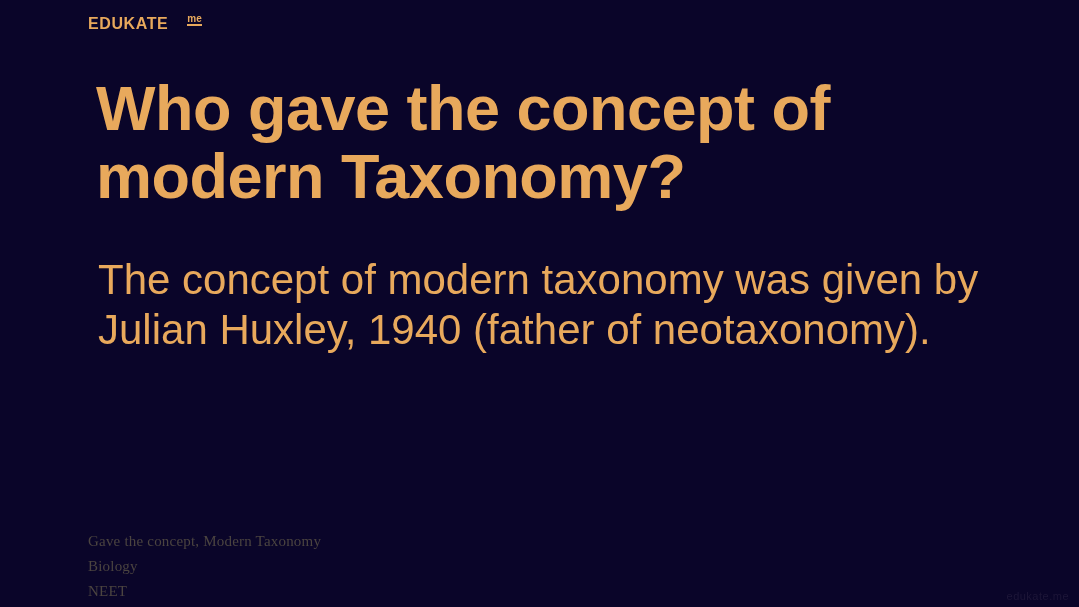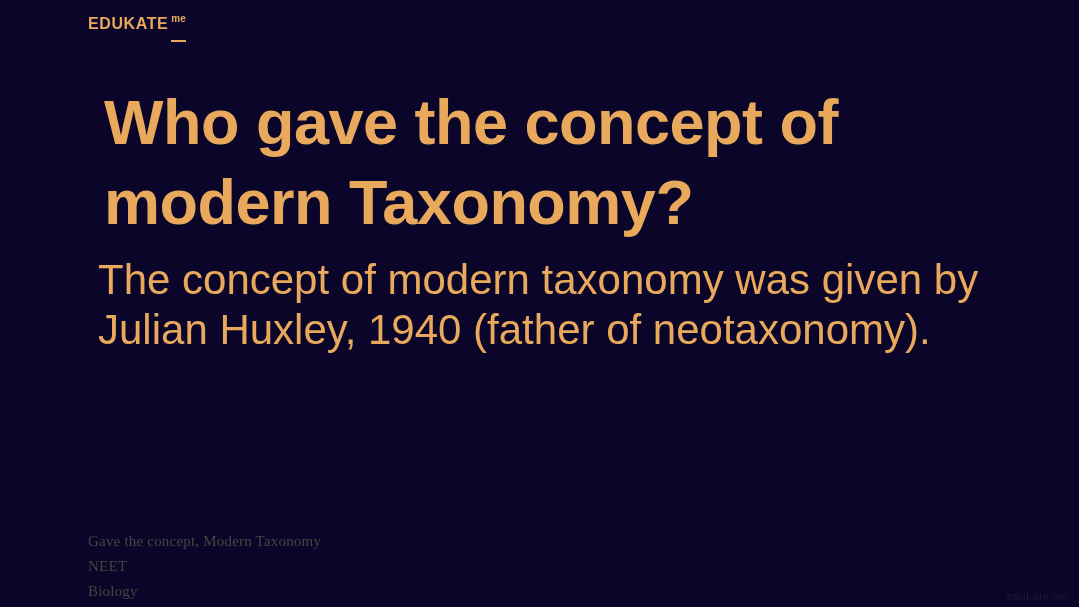--- a/index.html
+++ b/index.html
@@ -21,52 +21,53 @@
 
   
   .brand {
     position: absolute;
     left: 88px;
     top: 16px;
     display: flex;
     align-items: flex-start;
     line-height: 1;
     user-select: none;
+    gap: 16px;
   }
   .brand-word {
     font-family: "Liberation Sans", sans-serif;
     font-weight: bold;
     font-size: 16px;
     letter-spacing: 0.6px;
     color: #e8a95c;
   }
   .brand-sup {
     font-family: "Liberation Sans", sans-serif;
     font-weight: bold;
     font-size: 10px;
     color: #e8a95c;
     margin-left: 3px;
     position: relative;
     top: -2px;
     border-bottom: 2px solid #e8a95c;
-    padding-bottom: 16px;
+    padding-bottom: 0;
     line-height: 1;
   }
 
   
   .question-heading {
     position: absolute;
     left: 88px;
     top: 66px;
     width: 910px;
-    margin: 16px;
+    margin: 8px;
     font-family: "Liberation Sans", sans-serif;
     font-weight: bold;
     font-size: 63px;
-    line-height: 80px;
+    line-height: 68px;
     letter-spacing: -0.5px;
     color: #e8a95c;
   }
 
   
   .answer-body {
     position: absolute;
     left: 88px;
     top: 245px;
     width: 920px;
@@ -117,19 +118,19 @@
     <span class="brand-word">EDUKATE</span>
     <span class="brand-sup">me</span>
   </div>
 
   <h1 class="question-heading">Who gave the concept of modern Taxonomy?</h1>
 
   <p class="answer-body">The concept of modern taxonomy was given by Julian Huxley, 1940 (father of neotaxonomy).</p>
 
   <ul class="footer-meta">
     <li>Gave the concept, Modern Taxonomy</li>
+    <li>Biology</li>
     <li>NEET</li>
-    <li>Biology</li>
   </ul>
 
   <div class="watermark">edukate.me</div>
 
 </div>
 
 </body></html>

